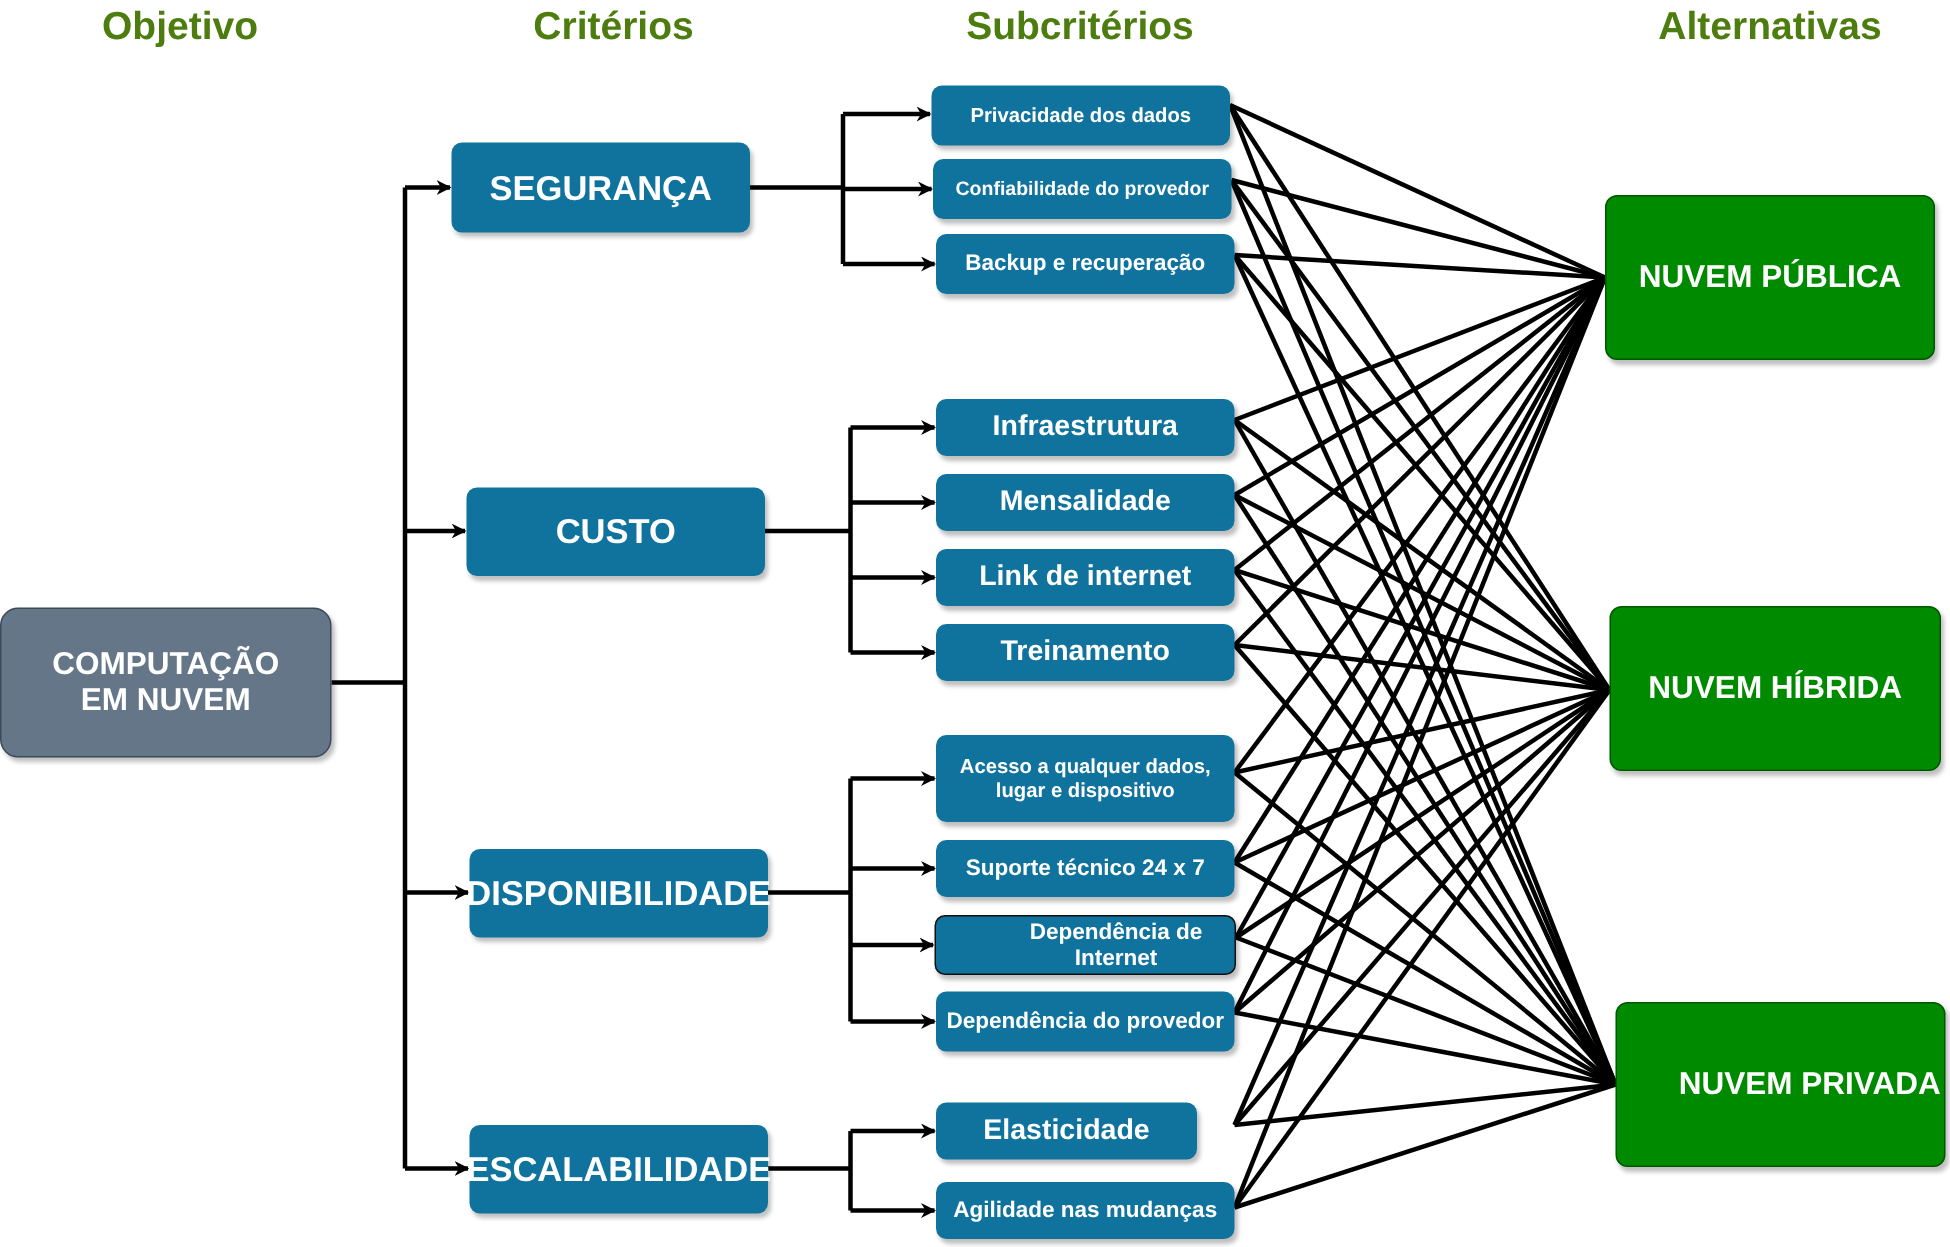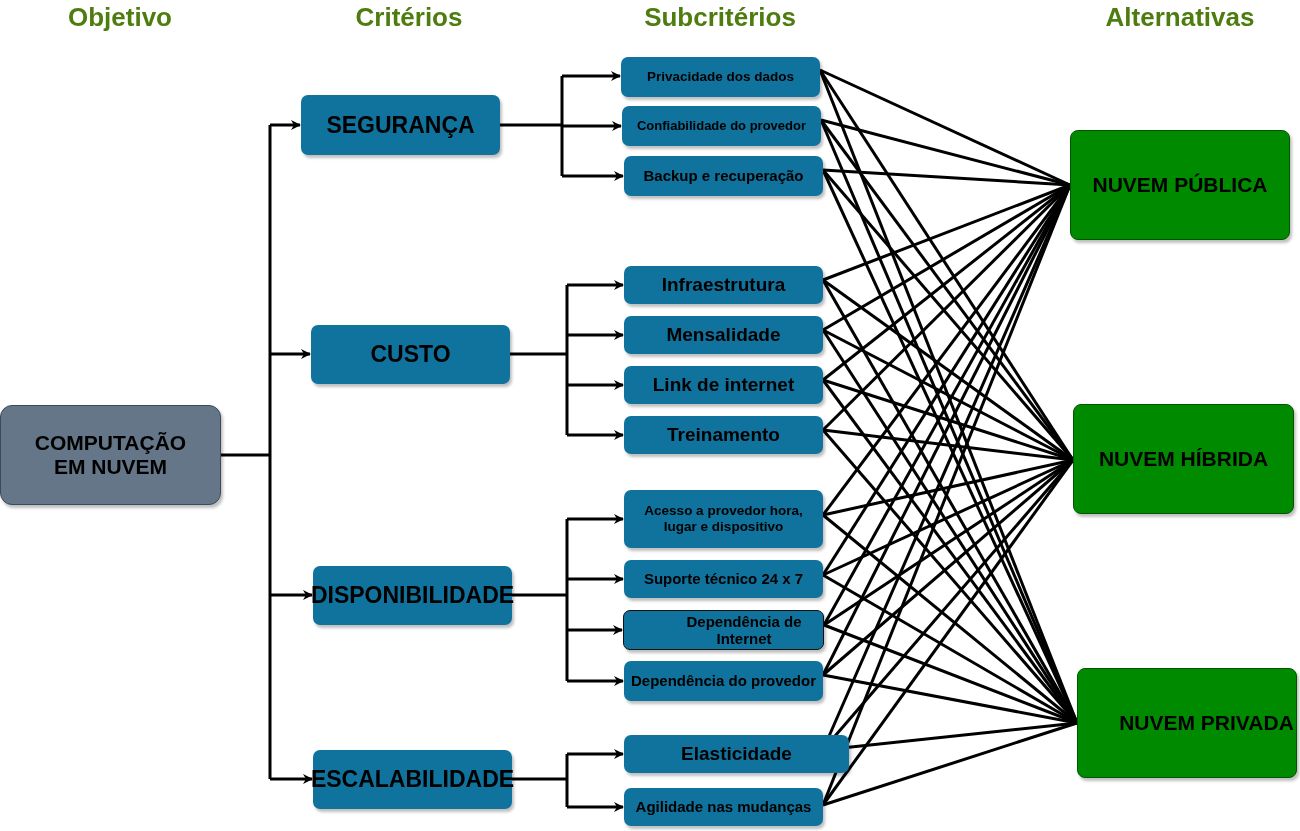--- a/index.html
+++ b/index.html
@@ -1,20 +1,20 @@
 <!DOCTYPE html>
 <html><head>
   <meta charset="utf-8">
   <style>
     html, body { margin:0; padding:0; background:#ffffff; }
     body { width:1300px; height:831px; position:relative; overflow:hidden; font-family:"Liberation Sans", sans-serif; }
     #wires { position:absolute; left:0; top:0; width:1300px; height:831px; }
     .hdr { position:absolute; top:2px; font-size:26px; font-weight:bold; color:#4d7c0f; text-align:center; }
     .box { position:absolute; display:flex; align-items:center; justify-content:center; text-align:center;
-           color:#000000; font-weight:bold; border-radius:7px; box-shadow:2px 3px 3px rgba(0,0,0,0.25); box-sizing:border-box; line-height:1.15; }
+           color:#ffffff; font-weight:bold; border-radius:7px; box-shadow:2px 3px 3px rgba(0,0,0,0.25); box-sizing:border-box; line-height:1.15; }
     .goal { background:#647687; border:1px solid #3b4a58; border-radius:12px; font-size:21px; }
     .crit { background:#10739e; font-size:23px; }
     .sub { background:#10739e; font-size:15px; }
     .sub.big { font-size:19px; }
     .sub.sm { font-size:13.5px; }
     .sub.xs { font-size:13px; }
     .sub.outlined { border:1px solid #111; }
     .alt { background:#008a00; border:1px solid #005700; border-radius:8px; font-size:21px; }
   </style>
 </head>
@@ -116,25 +116,25 @@
 <div class="box sub sm" style="left:621px;top:57px;width:199px;height:40px;">Privacidade dos dados</div>
 <div class="box sub xs" style="left:622px;top:106px;width:199px;height:40px;">Confiabilidade do provedor</div>
 <div class="box sub" style="left:624px;top:156px;width:199px;height:40px;">Backup e recuperação</div>
 
 <div class="box sub big" style="left:624px;top:266px;width:199px;height:38px;">Infraestrutura</div>
 <div class="box sub big" style="left:624px;top:316px;width:199px;height:38px;">Mensalidade</div>
 <div class="box sub big" style="left:624px;top:366px;width:199px;height:38px;">Link de internet</div>
 <div class="box sub big" style="left:624px;top:416px;width:199px;height:38px;">Treinamento</div>
 
 <div class="box sub sm" style="left:624px;top:490px;width:199px;height:58px;flex-direction:column;">
-  <span>Acesso a provedor hora,</span>
+  <span>Acesso a qualquer dados,</span>
   <span>lugar e dispositivo</span>
 </div>
 <div class="box sub" style="left:624px;top:560px;width:199px;height:38px;">Suporte técnico 24 x 7</div>
 <div class="box sub outlined" style="left:623px;top:610px;width:201px;height:40px;padding-left:41px;">Dependência de Internet</div>
 <div class="box sub" style="left:624px;top:661px;width:199px;height:40px;">Dependência do provedor</div>
 
-<div class="box sub big" style="left:624px;top:735px;width:225px;height:38px;">Elasticidade</div>
+<div class="box sub big" style="left:624px;top:735px;width:174px;height:38px;">Elasticidade</div>
 <div class="box sub" style="left:624px;top:788px;width:199px;height:38px;">Agilidade nas mudanças</div>
 
 <div class="box alt" style="left:1070px;top:130px;width:220px;height:110px;">NUVEM PÚBLICA</div>
 <div class="box alt" style="left:1073px;top:404px;width:221px;height:110px;">NUVEM HÍBRIDA</div>
 <div class="box alt" style="left:1077px;top:668px;width:220px;height:110px;padding-left:39px;">NUVEM PRIVADA</div>
 
 </body></html>

